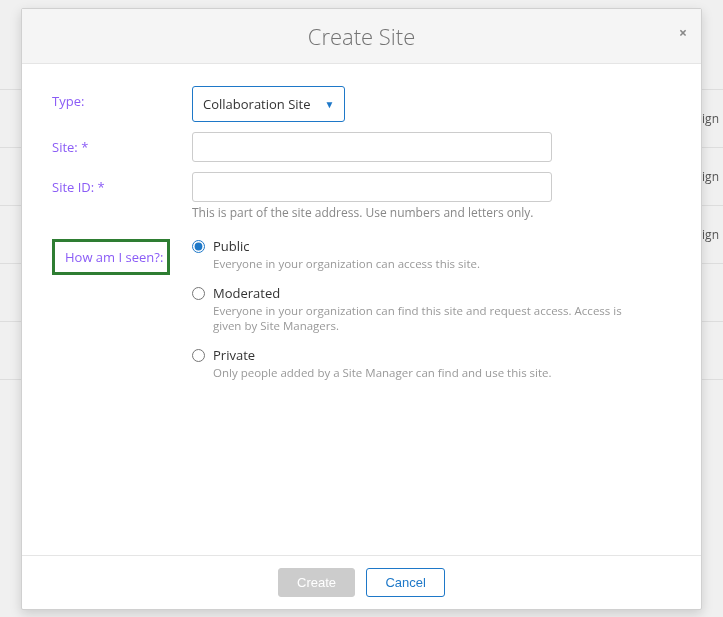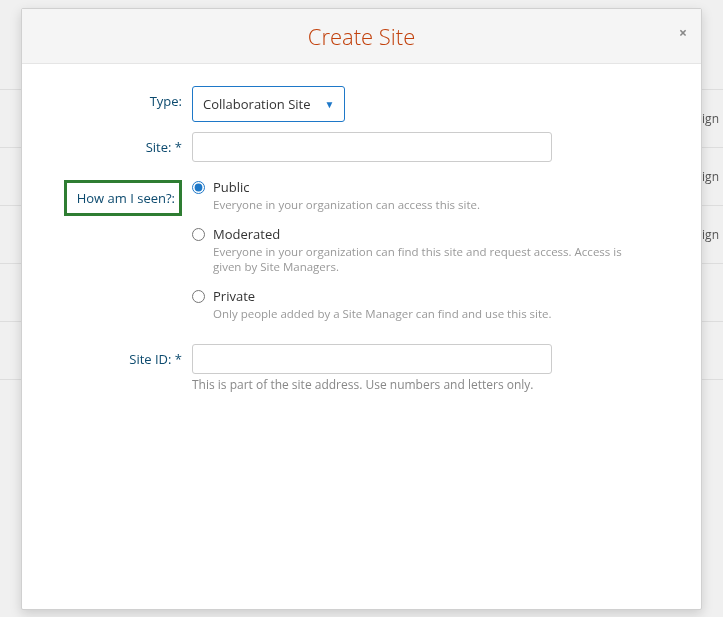--- a/index.html
+++ b/index.html
@@ -45,21 +45,21 @@
 .modal-header {
   background: #f5f5f5;
   border-bottom: 1px solid #e5e5e5;
   padding: 12px 16px;
   text-align: center;
   position: relative;
 }
 .modal-title {
   font-size: 22px;
   font-weight: 300;
-  color: #c2410c;
+  color: #737373;
 }
 .close-btn {
   position: absolute;
   right: 14px;
   top: 14px;
   color: #888;
   font-size: 14px;
   cursor: pointer;
   font-weight: bold;
 }
@@ -68,24 +68,23 @@
   padding: 22px 30px 10px 30px;
   overflow: auto;
 }
 .form-row {
   display: flex;
   margin-bottom: 10px;
   align-items: flex-start;
 }
 .form-label {
   width: 140px;
-  text-align: right;
   padding-right: 10px;
   padding-top: 6px;
-  color: #0c4a6e;
+  color: #8b5cf6;
   font-size: 13px;
 }
 .form-control-wrap {
   flex: 1;
 }
 .select-box {
   display: inline-flex;
   align-items: center;
   border: 1px solid #1e78c8;
   border-radius: 3px;
@@ -203,20 +202,28 @@
       </div>
     </div>
 
     <div class="form-row">
       <div class="form-label">Site: *</div>
       <div class="form-control-wrap">
         <input type="text" class="text-input" value="" style="">
       </div>
     </div>
 
+    <div class="form-row">
+      <div class="form-label">Site ID: *</div>
+      <div class="form-control-wrap">
+        <input type="text" class="text-input" value="" style="">
+        <div class="help-text">This is part of the site address. Use numbers and letters only.</div>
+      </div>
+    </div>
+
     <div class="form-row" style="margin-top:14px;">
       <div class="form-label" style="padding-top:4px;">
         <span class="highlight-box">
           <span>How am I seen?:</span>
         </span>
       </div>
       <div class="form-control-wrap radio-group">
 
         <div class="radio-item">
           <input type="radio" name="vis" checked="" style="">
@@ -238,23 +245,19 @@
           <input type="radio" name="vis" style="">
           <div>
             <div class="radio-label">Private</div>
             <div class="radio-desc">Only people added by a Site Manager can find and use this site.</div>
           </div>
         </div>
 
       </div>
     </div>
 
-    <div class="form-row">
-      <div class="form-label">Site ID: *</div>
-      <div class="form-control-wrap">
-        <input type="text" class="text-input" value="" style="">
-        <div class="help-text">This is part of the site address. Use numbers and letters only.</div>
-      </div>
-    </div>
-
   </div>
 
+  <div class="modal-footer">
+    <button class="btn btn-create" disabled="">Create</button>
+    <button class="btn btn-cancel">Cancel</button>
+  </div>
 </div>
 
 </body></html>

